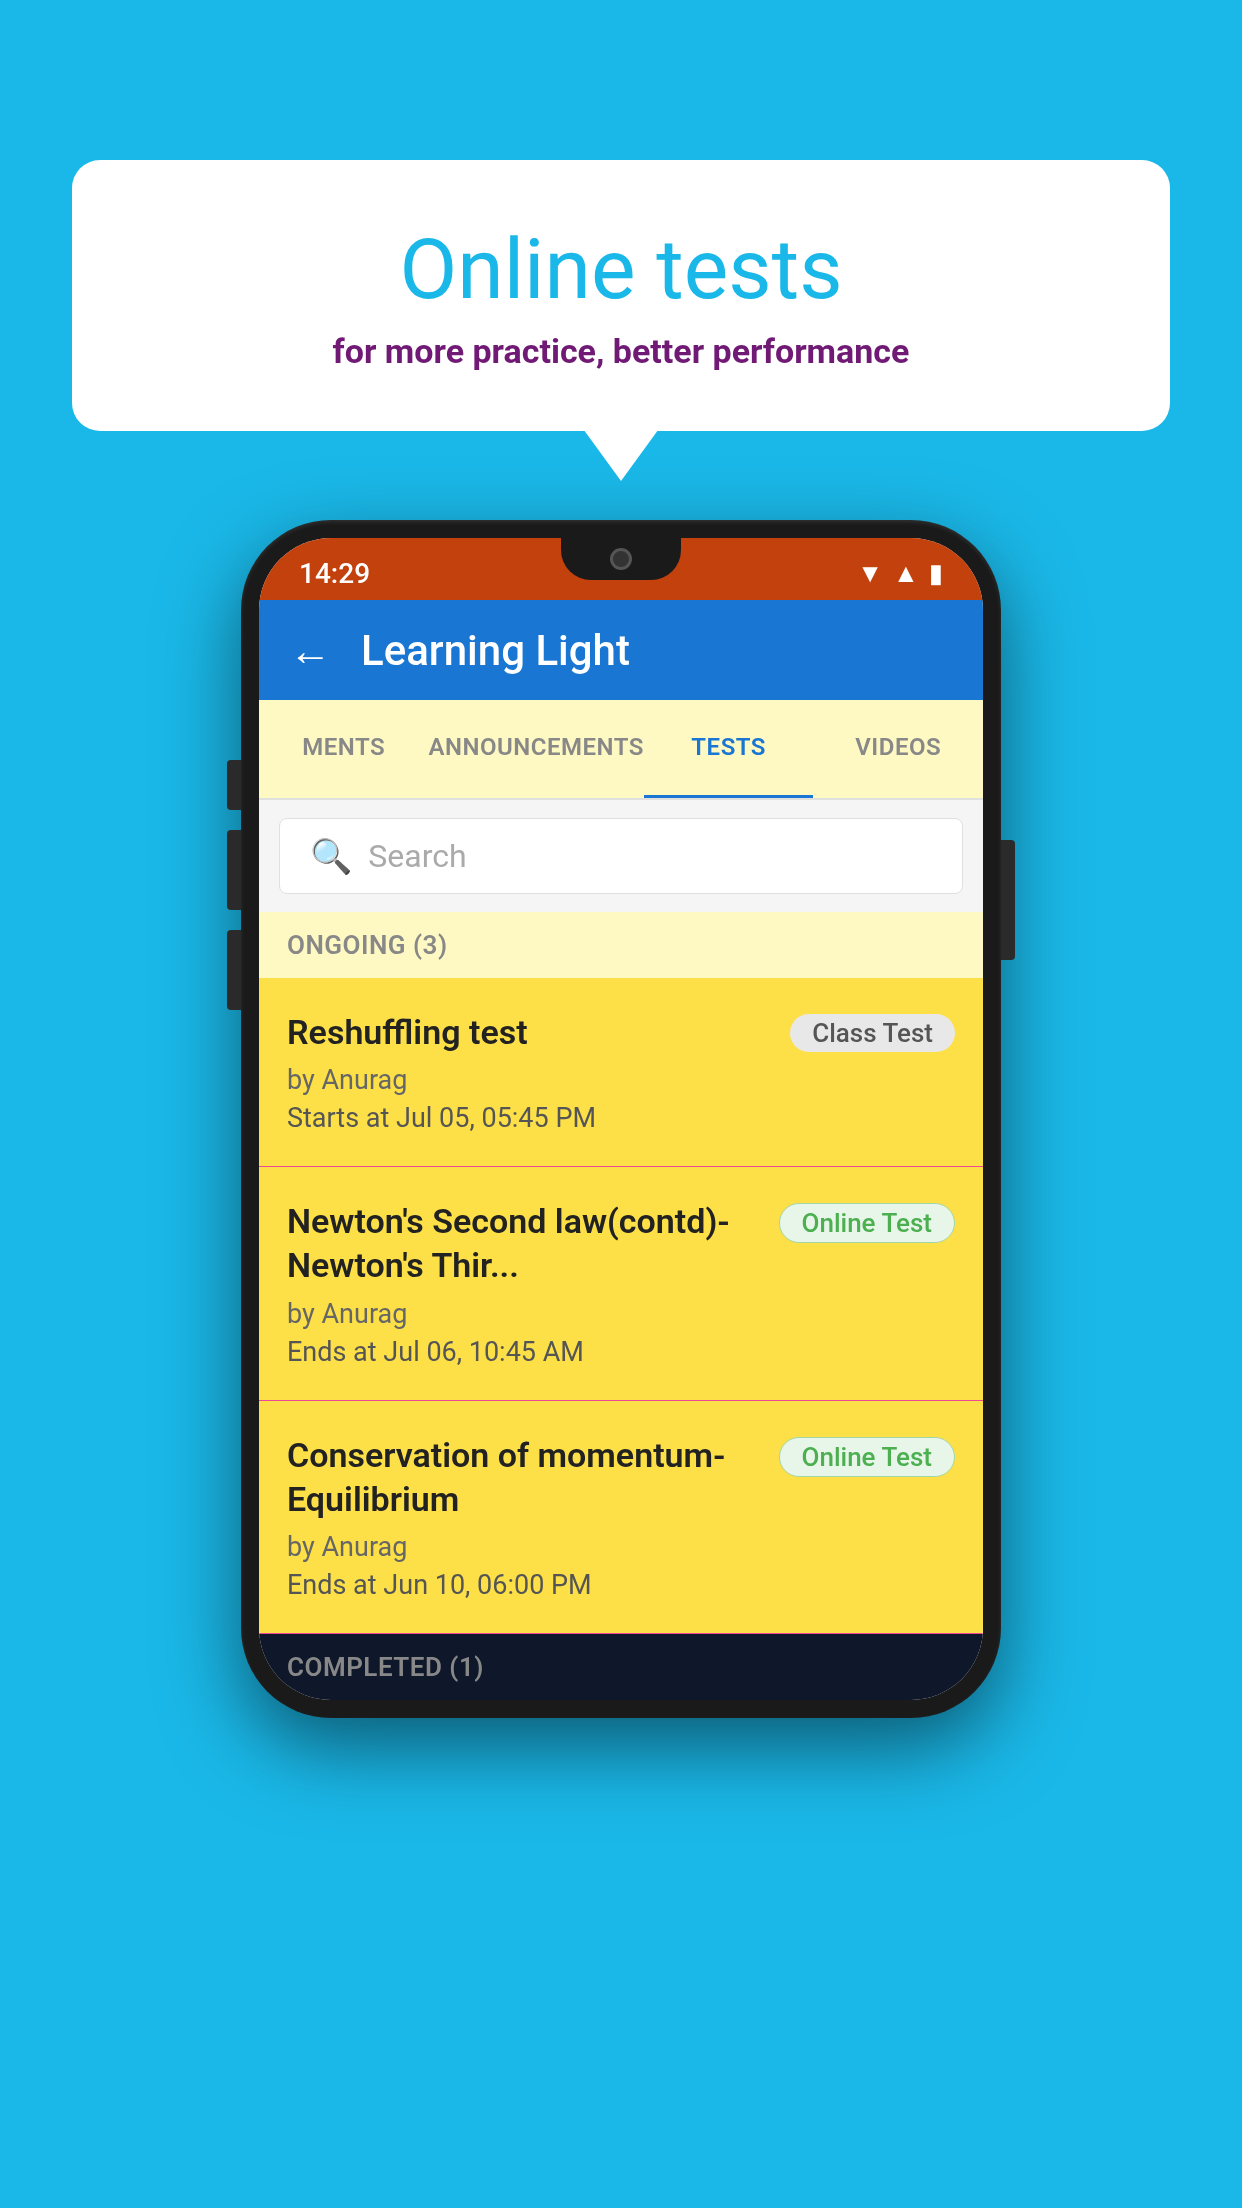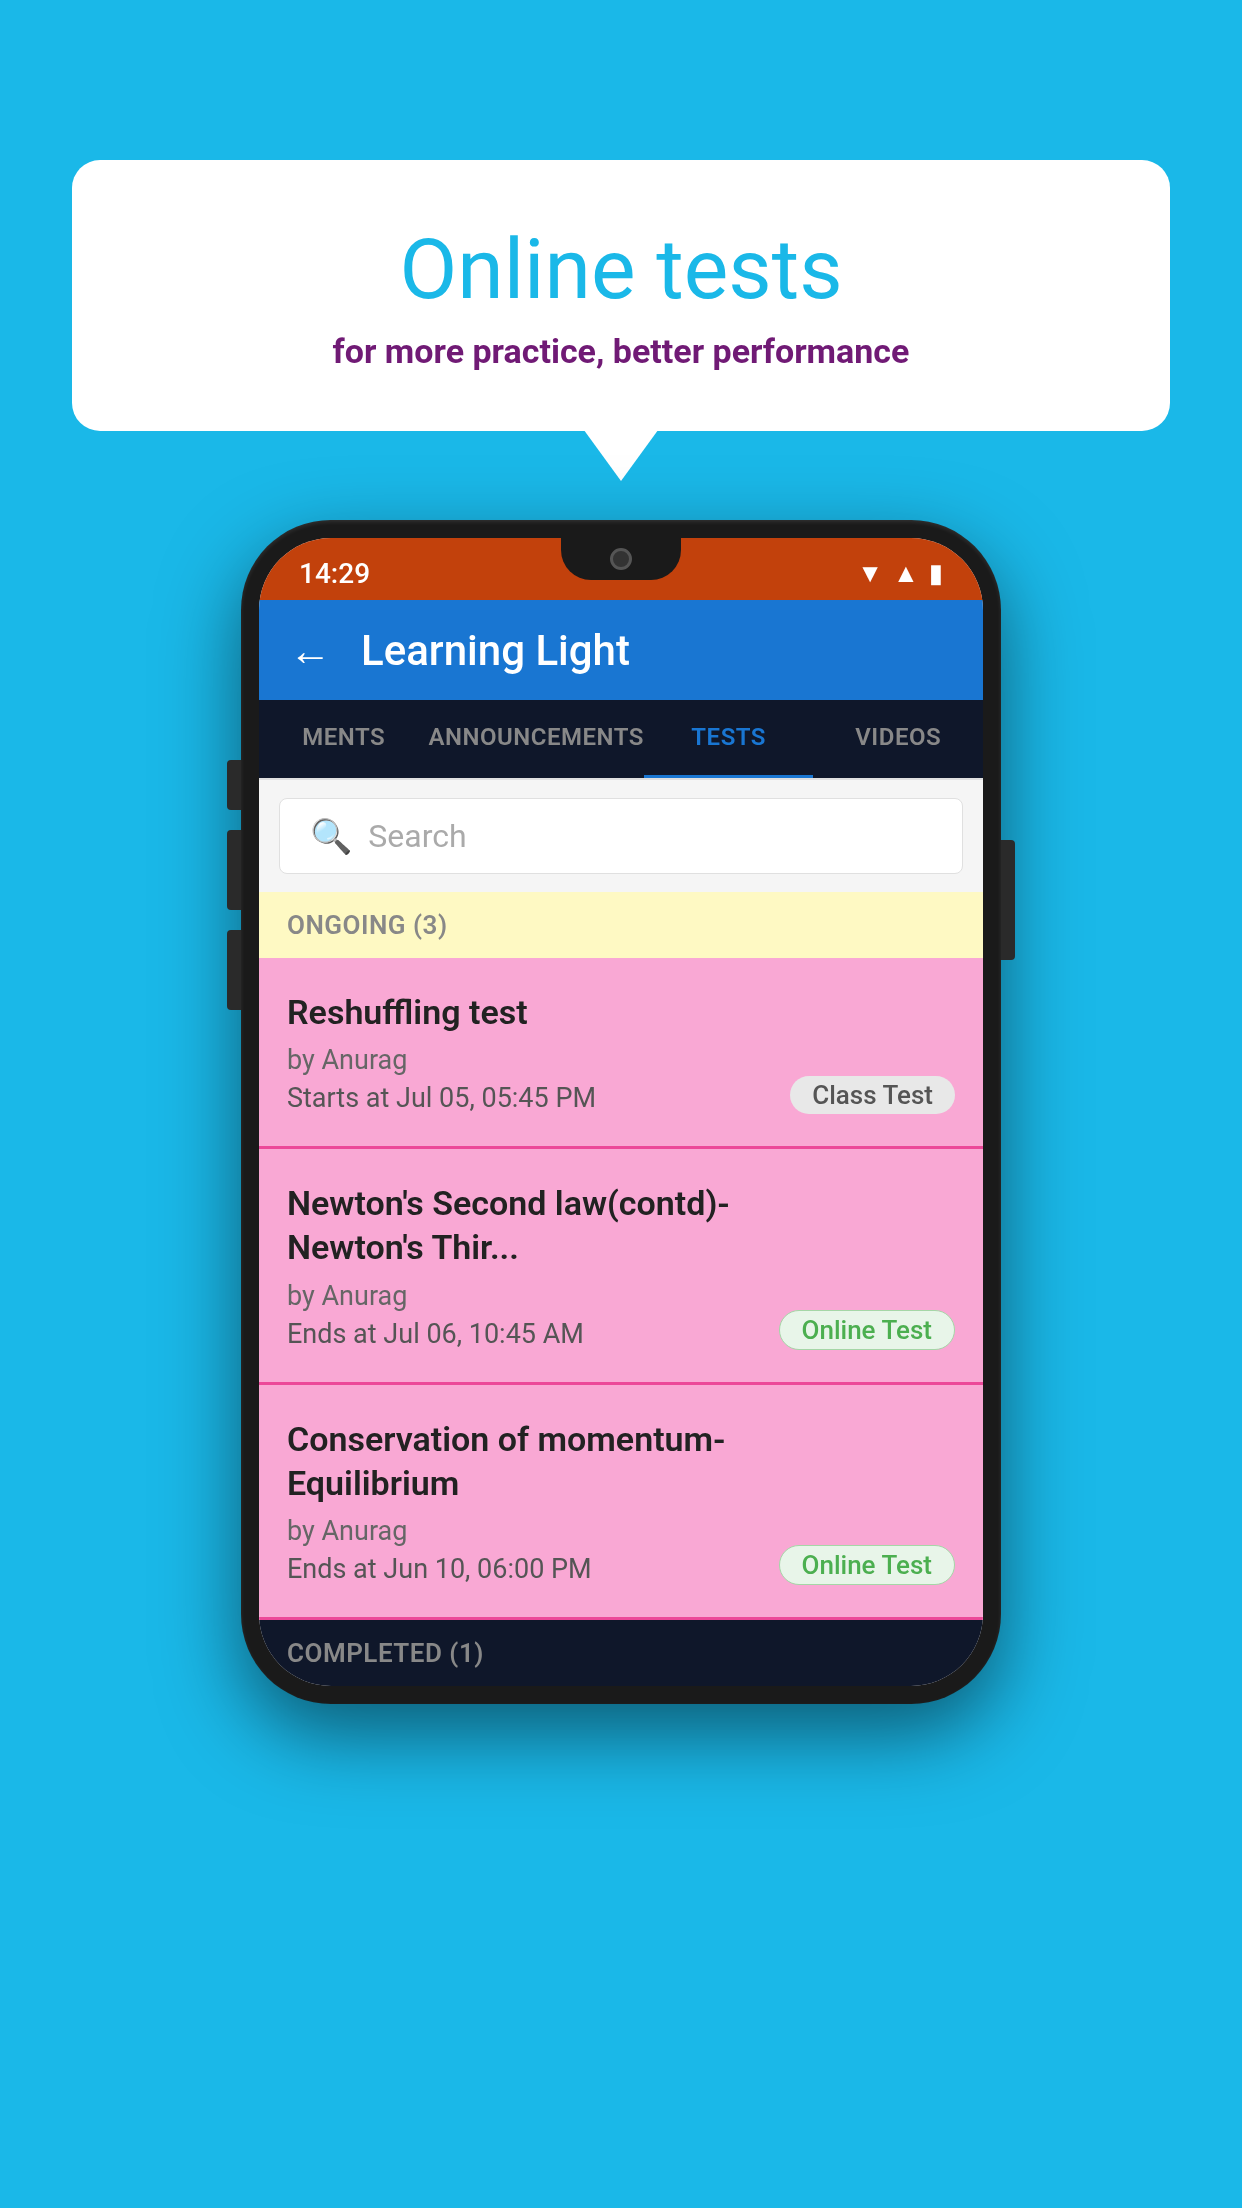--- a/index.html
+++ b/index.html
@@ -169,24 +169,24 @@
       cursor: pointer;
     }
     .app-title {
       color: white;
       font-size: 42px;
       font-weight: 500;
     }
 
     
     .tabs {
-      background: #0f172a;
+      background: #fef9c3;
       display: flex;
       border-bottom: 2px solid #e0e0e0;
-      height: 80px;
+      height: 100px;
       overflow: hidden;
     }
     .tab {
       flex: 1;
       display: flex;
       align-items: center;
       justify-content: center;
       font-size: 24px;
       font-weight: 600;
       color: #888;
@@ -233,25 +233,25 @@
       font-weight: 600;
       color: #888;
       letter-spacing: 0.5px;
     }
 
     
     .test-list {
       background: white;
     }
     .test-item {
-      background: #f9a8d4;
+      background: #fde047;
       padding: 32px 28px;
-      border-bottom: 3px solid #ec4899;
-      display: flex;
-      align-items: flex-end;
+      border-bottom: 1px solid #ec4899;
+      display: flex;
+      align-items: flex-start;
       justify-content: space-between;
     }
     .test-info {
       flex: 1;
       margin-right: 20px;
     }
     .test-name {
       font-size: 34px;
       font-weight: 600;
       color: #222;

